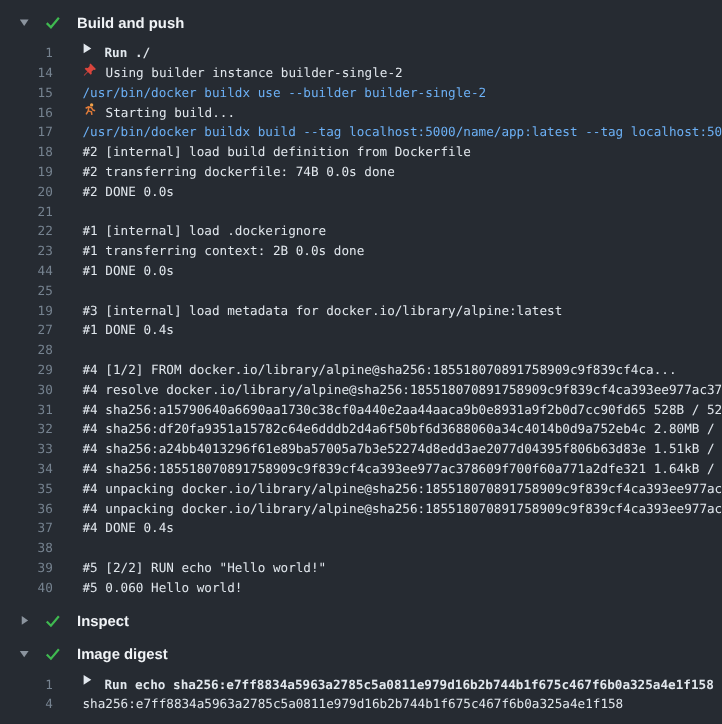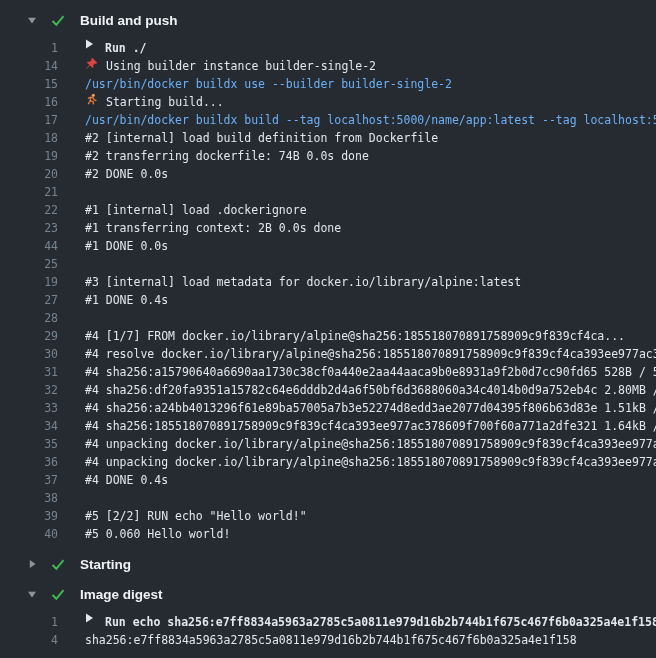--- a/index.html
+++ b/index.html
@@ -3,21 +3,21 @@
 <meta charset="utf-8">
 <style>
   html, body { margin: 0; padding: 0; }
   body {
     width: 656px; height: 658px;
     background: #262b32;
     overflow: hidden;
     font-family: "DejaVu Sans Mono", monospace;
   }
   .log { padding-top: 7px; }
-  .section { margin-bottom: 4px; padding-left: 10px; }
+  .section { margin-bottom: 4px; }
   .section-header {
     display: flex; align-items: center;
     height: 26px;
     padding-left: 16px;
     cursor: pointer;
   }
   .caret { width: 11px; display: inline-flex; justify-content: center; flex: none; }
   .check { margin-left: 13px; display: inline-flex; flex: none; }
   .section-label {
     margin-left: 14px;
@@ -88,21 +88,21 @@
         <div class="line"><span class="num">19</span><span class="content"><span class="txt">#2 transferring dockerfile: 74B 0.0s done</span></span></div>
         <div class="line"><span class="num">20</span><span class="content"><span class="txt">#2 DONE 0.0s</span></span></div>
         <div class="line"><span class="num">21</span><span class="content"><span class="txt"></span></span></div>
         <div class="line"><span class="num">22</span><span class="content"><span class="txt">#1 [internal] load .dockerignore</span></span></div>
         <div class="line"><span class="num">23</span><span class="content"><span class="txt">#1 transferring context: 2B 0.0s done</span></span></div>
         <div class="line"><span class="num">44</span><span class="content"><span class="txt">#1 DONE 0.0s</span></span></div>
         <div class="line"><span class="num">25</span><span class="content"><span class="txt"></span></span></div>
         <div class="line"><span class="num">19</span><span class="content"><span class="txt">#3 [internal] load metadata for docker.io/library/alpine:latest</span></span></div>
         <div class="line"><span class="num">27</span><span class="content"><span class="txt">#1 DONE 0.4s</span></span></div>
         <div class="line"><span class="num">28</span><span class="content"><span class="txt"></span></span></div>
-        <div class="line"><span class="num">29</span><span class="content"><span class="txt">#4 [1/7] FROM docker.io/library/alpine@sha256:185518070891758909c9f839cf4ca...</span></span></div>
+        <div class="line"><span class="num">29</span><span class="content"><span class="txt">#4 [1/2] FROM docker.io/library/alpine@sha256:185518070891758909c9f839cf4ca...</span></span></div>
         <div class="line"><span class="num">30</span><span class="content"><span class="txt">#4 resolve docker.io/library/alpine@sha256:185518070891758909c9f839cf4ca393ee977ac378609f700f60a771a2dfe321</span></span></div>
         <div class="line"><span class="num">31</span><span class="content"><span class="txt">#4 sha256:a15790640a6690aa1730c38cf0a440e2aa44aaca9b0e8931a9f2b0d7cc90fd65 528B / 528B</span></span></div>
         <div class="line"><span class="num">32</span><span class="content"><span class="txt">#4 sha256:df20fa9351a15782c64e6dddb2d4a6f50bf6d3688060a34c4014b0d9a752eb4c 2.80MB / 2.80MB</span></span></div>
         <div class="line"><span class="num">33</span><span class="content"><span class="txt">#4 sha256:a24bb4013296f61e89ba57005a7b3e52274d8edd3ae2077d04395f806b63d83e 1.51kB / 1.51kB</span></span></div>
         <div class="line"><span class="num">34</span><span class="content"><span class="txt">#4 sha256:185518070891758909c9f839cf4ca393ee977ac378609f700f60a771a2dfe321 1.64kB / 1.64kB</span></span></div>
         <div class="line"><span class="num">35</span><span class="content"><span class="txt">#4 unpacking docker.io/library/alpine@sha256:185518070891758909c9f839cf4ca393ee977ac378609f700f60a771a2dfe321</span></span></div>
         <div class="line"><span class="num">36</span><span class="content"><span class="txt">#4 unpacking docker.io/library/alpine@sha256:185518070891758909c9f839cf4ca393ee977ac378609f700f60a771a2dfe321</span></span></div>
         <div class="line"><span class="num">37</span><span class="content"><span class="txt">#4 DONE 0.4s</span></span></div>
         <div class="line"><span class="num">38</span><span class="content"><span class="txt"></span></span></div>
         <div class="line"><span class="num">39</span><span class="content"><span class="txt">#5 [2/2] RUN echo "Hello world!"</span></span></div>
@@ -114,21 +114,21 @@
         <span class="caret">
           <svg width="10" height="10" viewBox="0 0 10 10">
             <path fill="#8b949e" d="M2.8 1v8L8.6 5z"></path>
           </svg>
         </span>
         <span class="check">
           <svg width="16" height="15" viewBox="0 0 16 15">
             <path fill="none" stroke="#3fb950" stroke-width="2" d="M2.5 8l3.8 3.8L13.5 3.2"></path>
           </svg>
         </span>
-        <span class="section-label">Starting</span>
+        <span class="section-label">Inspect</span>
       </div>
     </div>
     <div class="section">
       <div class="section-header">
         <span class="caret">
           <svg width="10" height="10" viewBox="0 0 10 10">
             <path fill="#8b949e" d="M1 2.8h8L5 8.6z"></path>
           </svg>
         </span>
         <span class="check">

